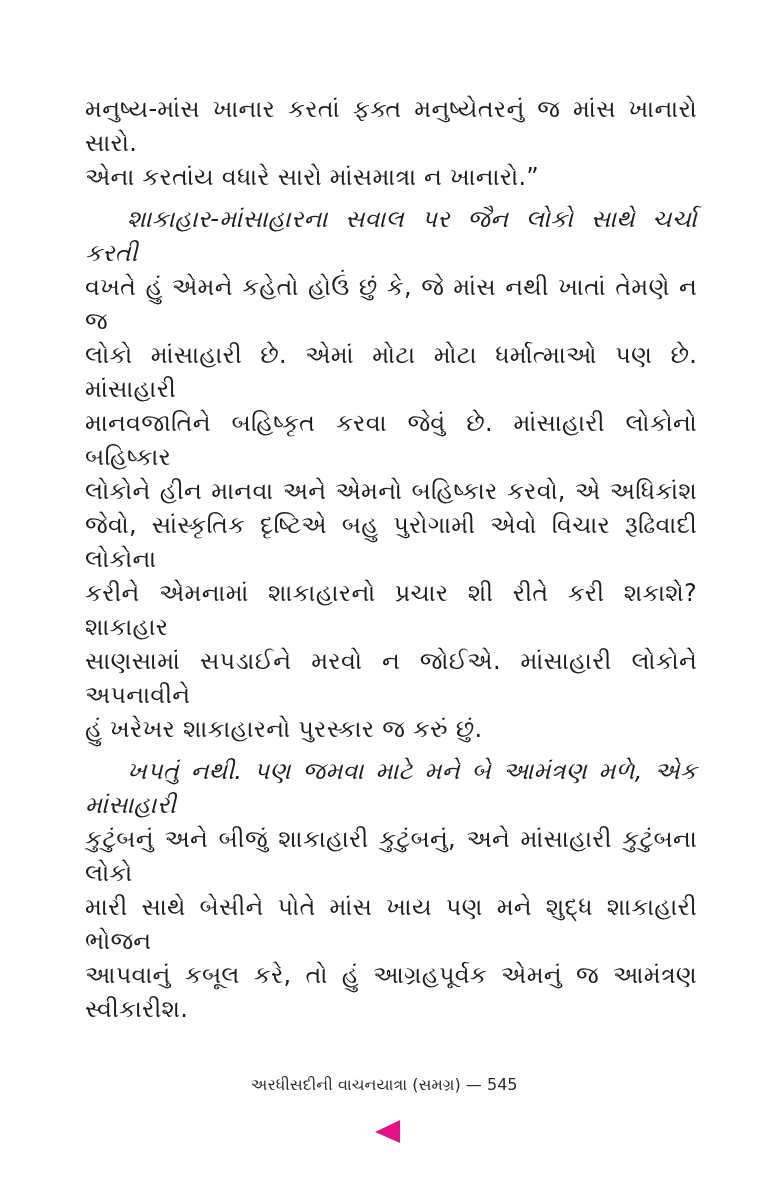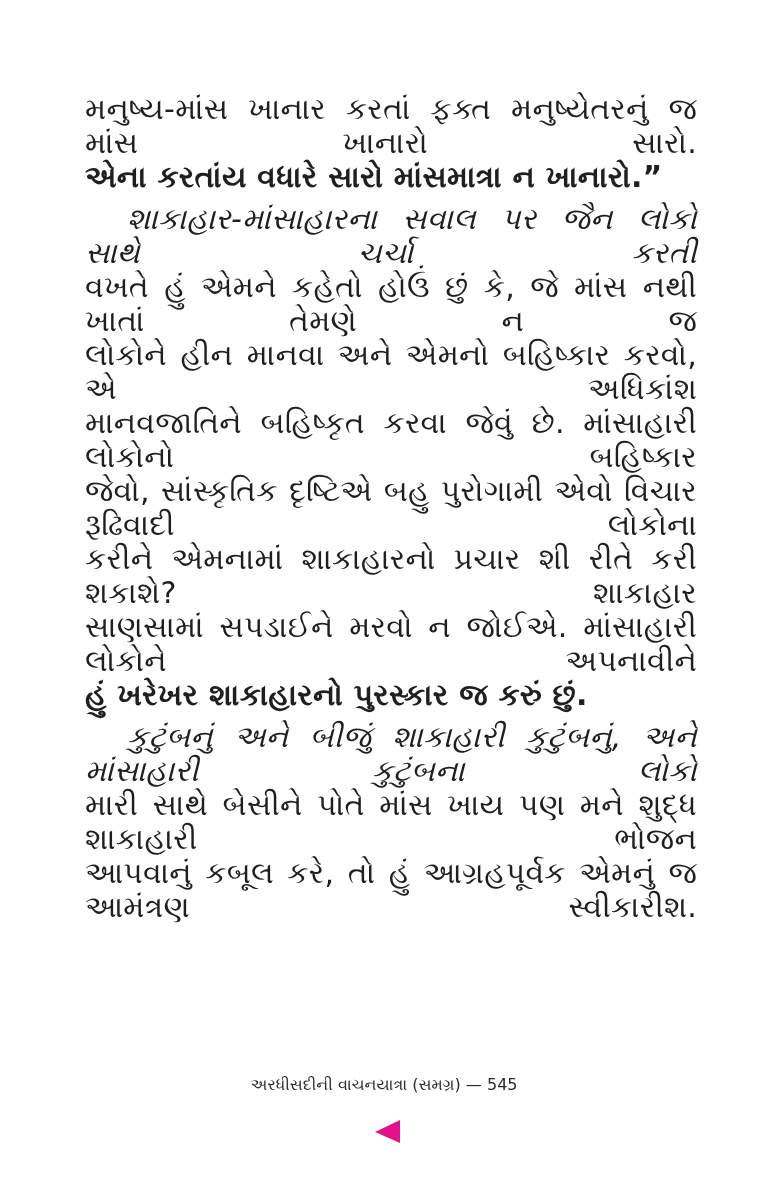--- a/index.html
+++ b/index.html
@@ -23,31 +23,30 @@
   .body-text {
     position: absolute;
     left: 85px;
     top: 92px;
     width: 612px;
   }
   .paragraph {
     margin: 0 0 8px 0;
   }
   .line {
-    font-size: 30px;
+    font-size: 24px;
     line-height: 34px;
     white-space: normal;
     text-align: justify;
     text-align-last: justify;
     letter-spacing: 0.2px;
   }
   .line.ragged {
     text-align: left;
     text-align-last: left;
-    font-weight: bold;
   }
   .paragraph.indent .line:first-child {
     text-indent: 42px;
     font-style: italic;
   }
   .footer {
     position: absolute;
     top: 1074px;
     left: 0;
     width: 768px;
@@ -74,28 +73,30 @@
 <div class="page">
 
   <div class="body-text">
       <div class="paragraph">
         <div class="line">મનુષ્ય-માંસ ખાનાર કરતાં ફક્ત મનુષ્યેતરનું જ માંસ ખાનારો સારો.</div>
         <div class="line ragged">એના કરતાંય વધારે સારો માંસમાત્રા ન ખાનારો.”</div>
       </div>
       <div class="paragraph indent">
         <div class="line">શાકાહાર-માંસાહારના સવાલ પર જૈન લોકો સાથે ચર્ચા કરતી</div>
         <div class="line">વખતે હું એમને કહેતો હોઉં છું કે, જે માંસ નથી ખાતાં તેમણે ન જ</div>
+        <div class="line">લોકો માંસાહારી છે. એમાં મોટા મોટા ધર્માત્માઓ પણ છે. માંસાહારી</div>
+        <div class="line">માનવજાતિને બહિષ્કૃત કરવા જેવું છે. માંસાહારી લોકોનો બહિષ્કાર</div>
         <div class="line">લોકોને હીન માનવા અને એમનો બહિષ્કાર કરવો, એ અધિકાંશ</div>
-        <div class="line">માનવજાતિને બહિષ્કૃત કરવા જેવું છે. માંસાહારી લોકોનો બહિષ્કાર</div>
         <div class="line">જેવો, સાંસ્કૃતિક દૃષ્ટિએ બહુ પુરોગામી એવો વિચાર રૂઢિવાદી લોકોના</div>
         <div class="line">કરીને એમનામાં શાકાહારનો પ્રચાર શી રીતે કરી શકાશે? શાકાહાર</div>
         <div class="line">સાણસામાં સપડાઈને મરવો ન જોઈએ. માંસાહારી લોકોને અપનાવીને</div>
         <div class="line ragged">હું ખરેખર શાકાહારનો પુરસ્કાર જ કરું છું.</div>
       </div>
       <div class="paragraph indent">
+        <div class="line">ખપતું નથી. પણ જમવા માટે મને બે આમંત્રણ મળે, એક માંસાહારી</div>
         <div class="line">કુટુંબનું અને બીજું શાકાહારી કુટુંબનું, અને માંસાહારી કુટુંબના લોકો</div>
         <div class="line">મારી સાથે બેસીને પોતે માંસ ખાય પણ મને શુદ્ધ શાકાહારી ભોજન</div>
         <div class="line">આપવાનું કબૂલ કરે, તો હું આગ્રહપૂર્વક એમનું જ આમંત્રણ સ્વીકારીશ.</div>
       </div>
     </div>
 
   <div class="footer">અરધીસદીની વાચનયાત્રા (સમગ્ર) — 545</div>
 
   <div class="nav-triangle" style="border-right-color: rgb(232, 15, 138);"></div>
 

